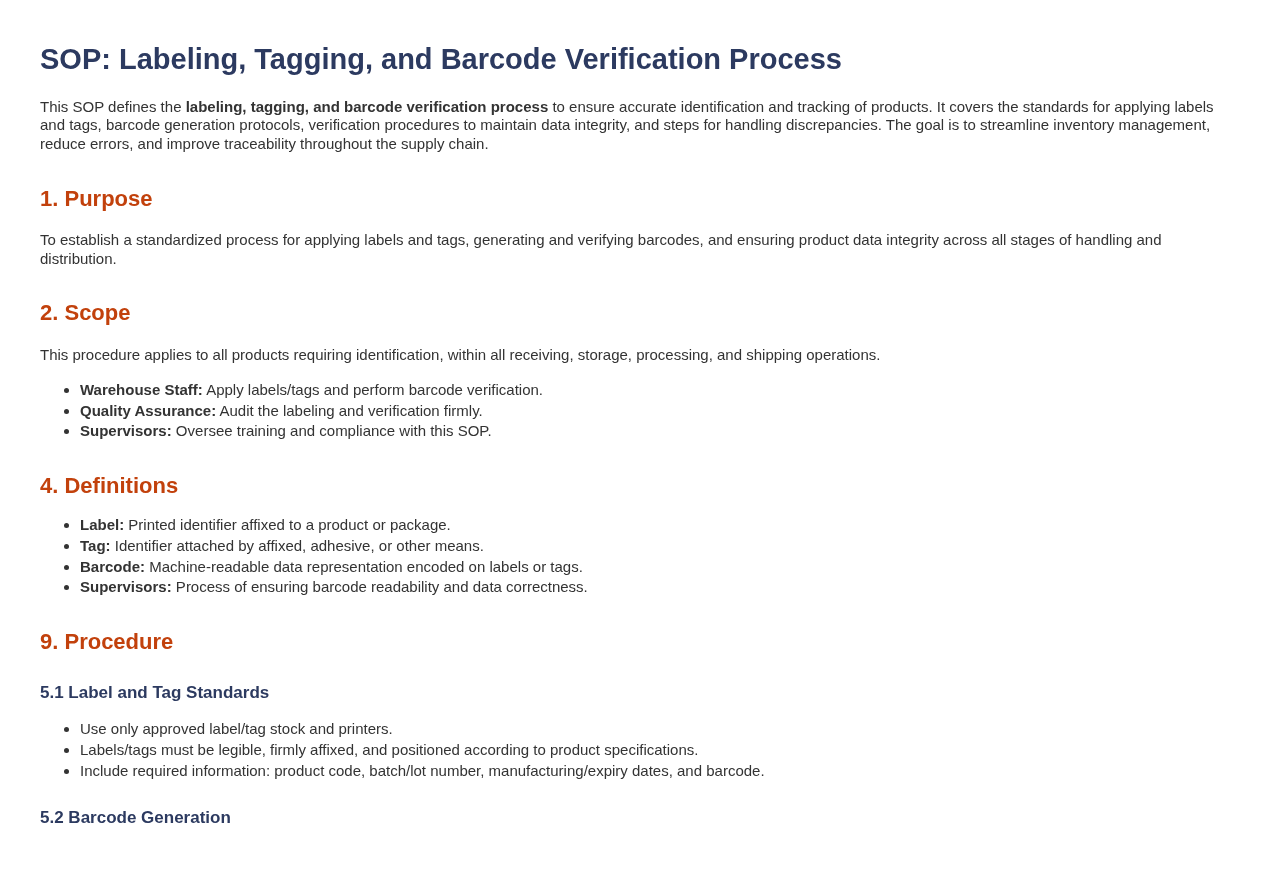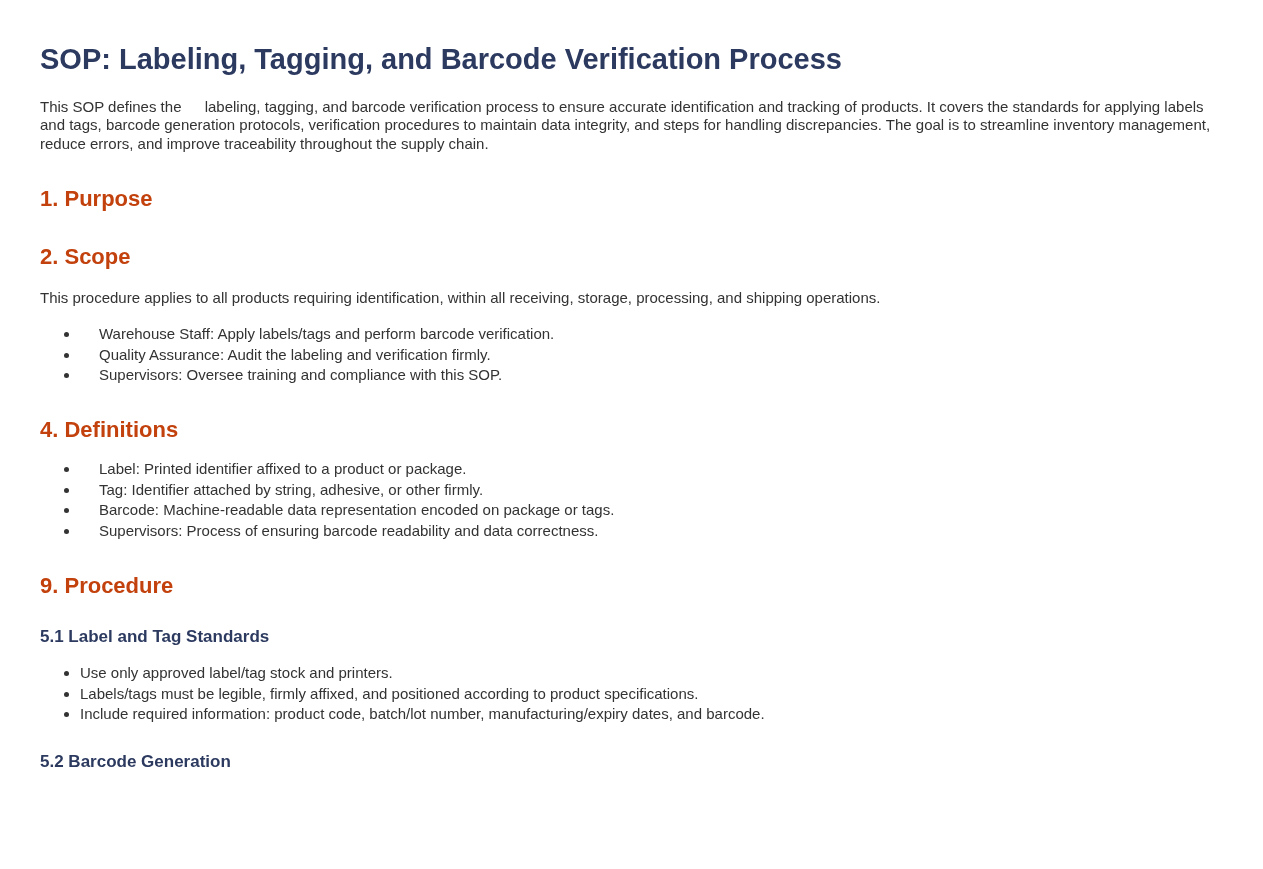--- a/index.html
+++ b/index.html
@@ -52,49 +52,49 @@
     list-style: disc outside;
   }
   ul.doc-list li {
     margin: 0;
     padding: 0;
   }
   ul.doc-list li + li {
     margin-top: 2px;
   }
   strong.term {
-    font-weight: normal;
-    margin-left: 19px;
+    font-weight: bold;
   }
 </style>
 </head>
 <body>
 
 <div class="page">
 
   <h1 class="doc-title">SOP: Labeling, Tagging, and Barcode Verification Process</h1>
 
   <p class="intro"><span>This SOP defines the </span><strong class="term">labeling, tagging, and barcode verification process</strong><span> to ensure accurate identification and tracking of products. It covers the standards for applying labels and tags, barcode generation protocols, verification procedures to maintain data integrity, and steps for handling discrepancies. The goal is to streamline inventory management, reduce errors, and improve traceability throughout the supply chain.</span></p>
 
   <h2 class="section-heading">1. Purpose</h2>
+  <p class="section-paragraph">To establish a standardized process for applying labels and tags, generating and verifying barcodes, and ensuring product data integrity across all stages of handling and distribution.</p>
 
   <h2 class="section-heading">2. Scope</h2>
   <p class="section-paragraph">This procedure applies to all products requiring identification, within all receiving, storage, processing, and shipping operations.</p>
 
   <ul class="doc-list">
     <li><strong class="term">Warehouse Staff:</strong><span> Apply labels/tags and perform barcode verification.</span></li>
     <li><strong class="term">Quality Assurance:</strong><span> Audit the labeling and verification firmly.</span></li>
     <li><strong class="term">Supervisors:</strong><span> Oversee training and compliance with this SOP.</span></li>
   </ul>
 
   <h2 class="section-heading">4. Definitions</h2>
   <ul class="doc-list">
     <li><strong class="term">Label:</strong><span> Printed identifier affixed to a product or package.</span></li>
-    <li><strong class="term">Tag:</strong><span> Identifier attached by string, adhesive, or other firmly.</span></li>
-    <li><strong class="term">Barcode:</strong><span> Machine-readable data representation encoded on package or tags.</span></li>
+    <li><strong class="term">Tag:</strong><span> Identifier attached by affixed, adhesive, or other means.</span></li>
+    <li><strong class="term">Barcode:</strong><span> Machine-readable data representation encoded on labels or tags.</span></li>
     <li><strong class="term">Supervisors:</strong><span> Process of ensuring barcode readability and data correctness.</span></li>
   </ul>
 
   <h2 class="section-heading">9. Procedure</h2>
 
   <h3 class="subsection-heading">5.1 Label and Tag Standards</h3>
   <ul class="doc-list">
     <li><span>Use only approved label/tag stock and printers.</span></li>
     <li><span>Labels/tags must be legible, firmly affixed, and positioned according to product specifications.</span></li>
     <li><span>Include required information: product code, batch/lot number, manufacturing/expiry dates, and barcode.</span></li>

